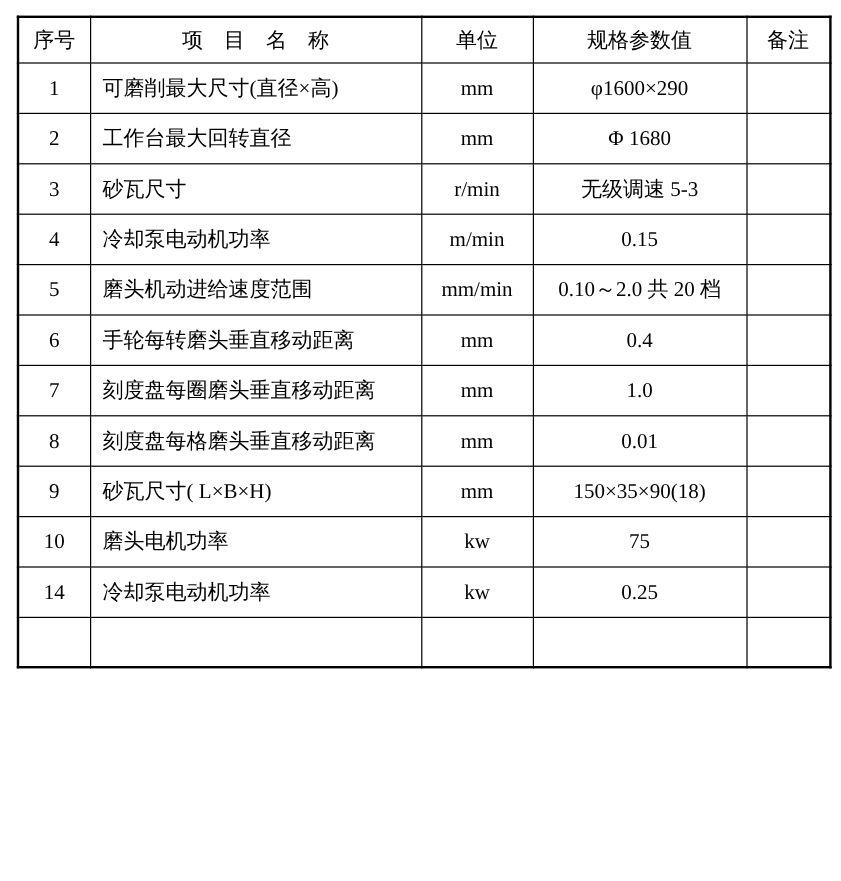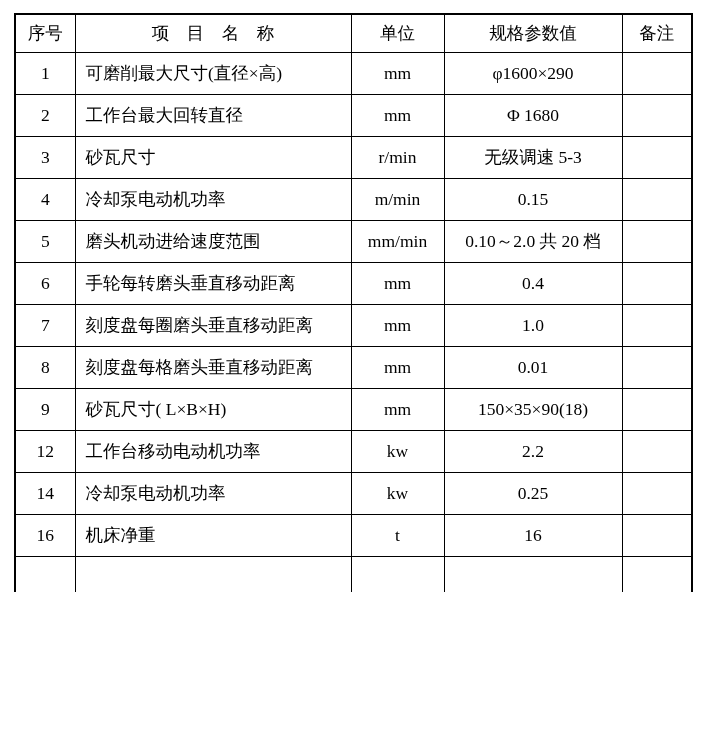--- a/index.html
+++ b/index.html
@@ -129,38 +129,31 @@
           <td class="col-note"></td>
         </tr>
         <tr>
           <td class="col-no">9</td>
           <td class="col-name">砂瓦尺寸( L×B×H)</td>
           <td class="col-unit">mm</td>
           <td class="col-value">150×35×90(18)</td>
           <td class="col-note"></td>
         </tr>
         <tr>
-          <td class="col-no">12</td>
-          <td class="col-name">工作台移动电动机功率</td>
+          <td class="col-no">10</td>
+          <td class="col-name">磨头电机功率</td>
           <td class="col-unit">kw</td>
-          <td class="col-value">2.2</td>
+          <td class="col-value">75</td>
           <td class="col-note"></td>
         </tr>
         <tr>
           <td class="col-no">14</td>
           <td class="col-name">冷却泵电动机功率</td>
           <td class="col-unit">kw</td>
           <td class="col-value">0.25</td>
-          <td class="col-note"></td>
-        </tr>
-        <tr>
-          <td class="col-no">16</td>
-          <td class="col-name">机床净重</td>
-          <td class="col-unit">t</td>
-          <td class="col-value">16</td>
           <td class="col-note"></td>
         </tr>
         <tr>
           <td class="col-no"></td>
           <td class="col-name"></td>
           <td class="col-unit"></td>
           <td class="col-value"></td>
           <td class="col-note"></td>
         </tr>
       </tbody>

